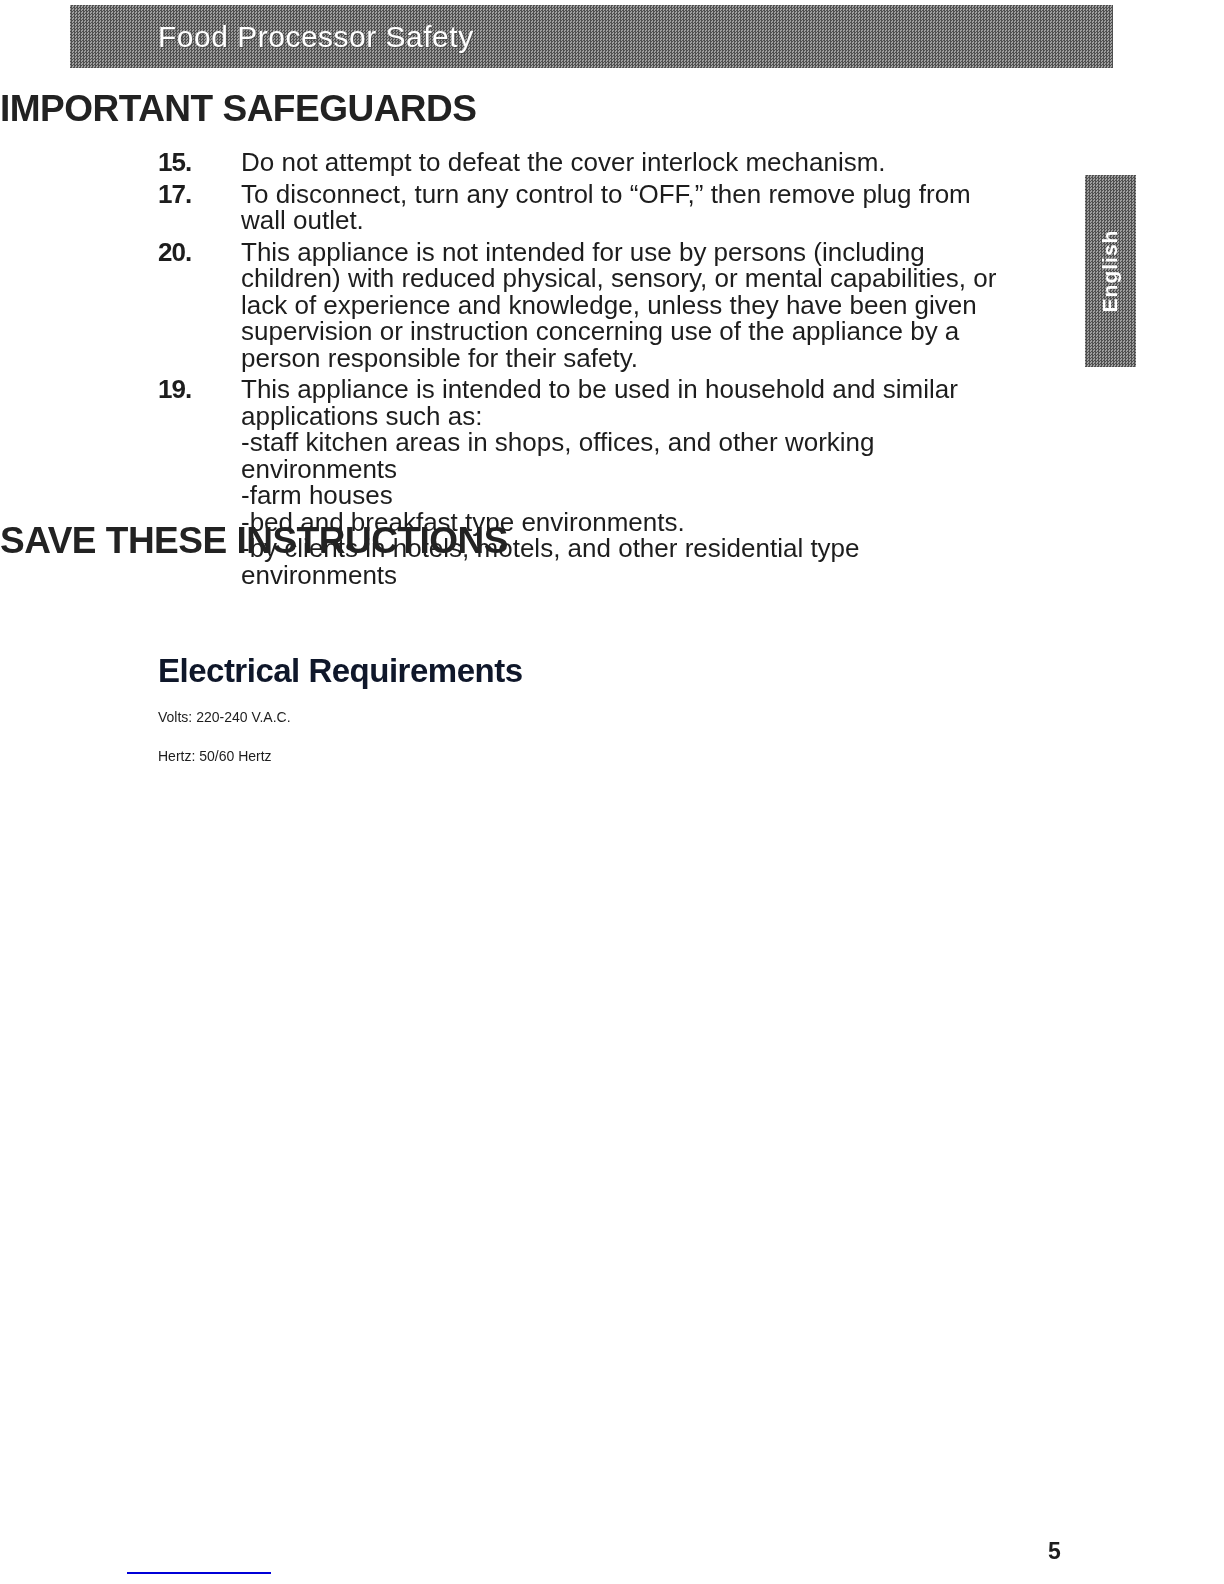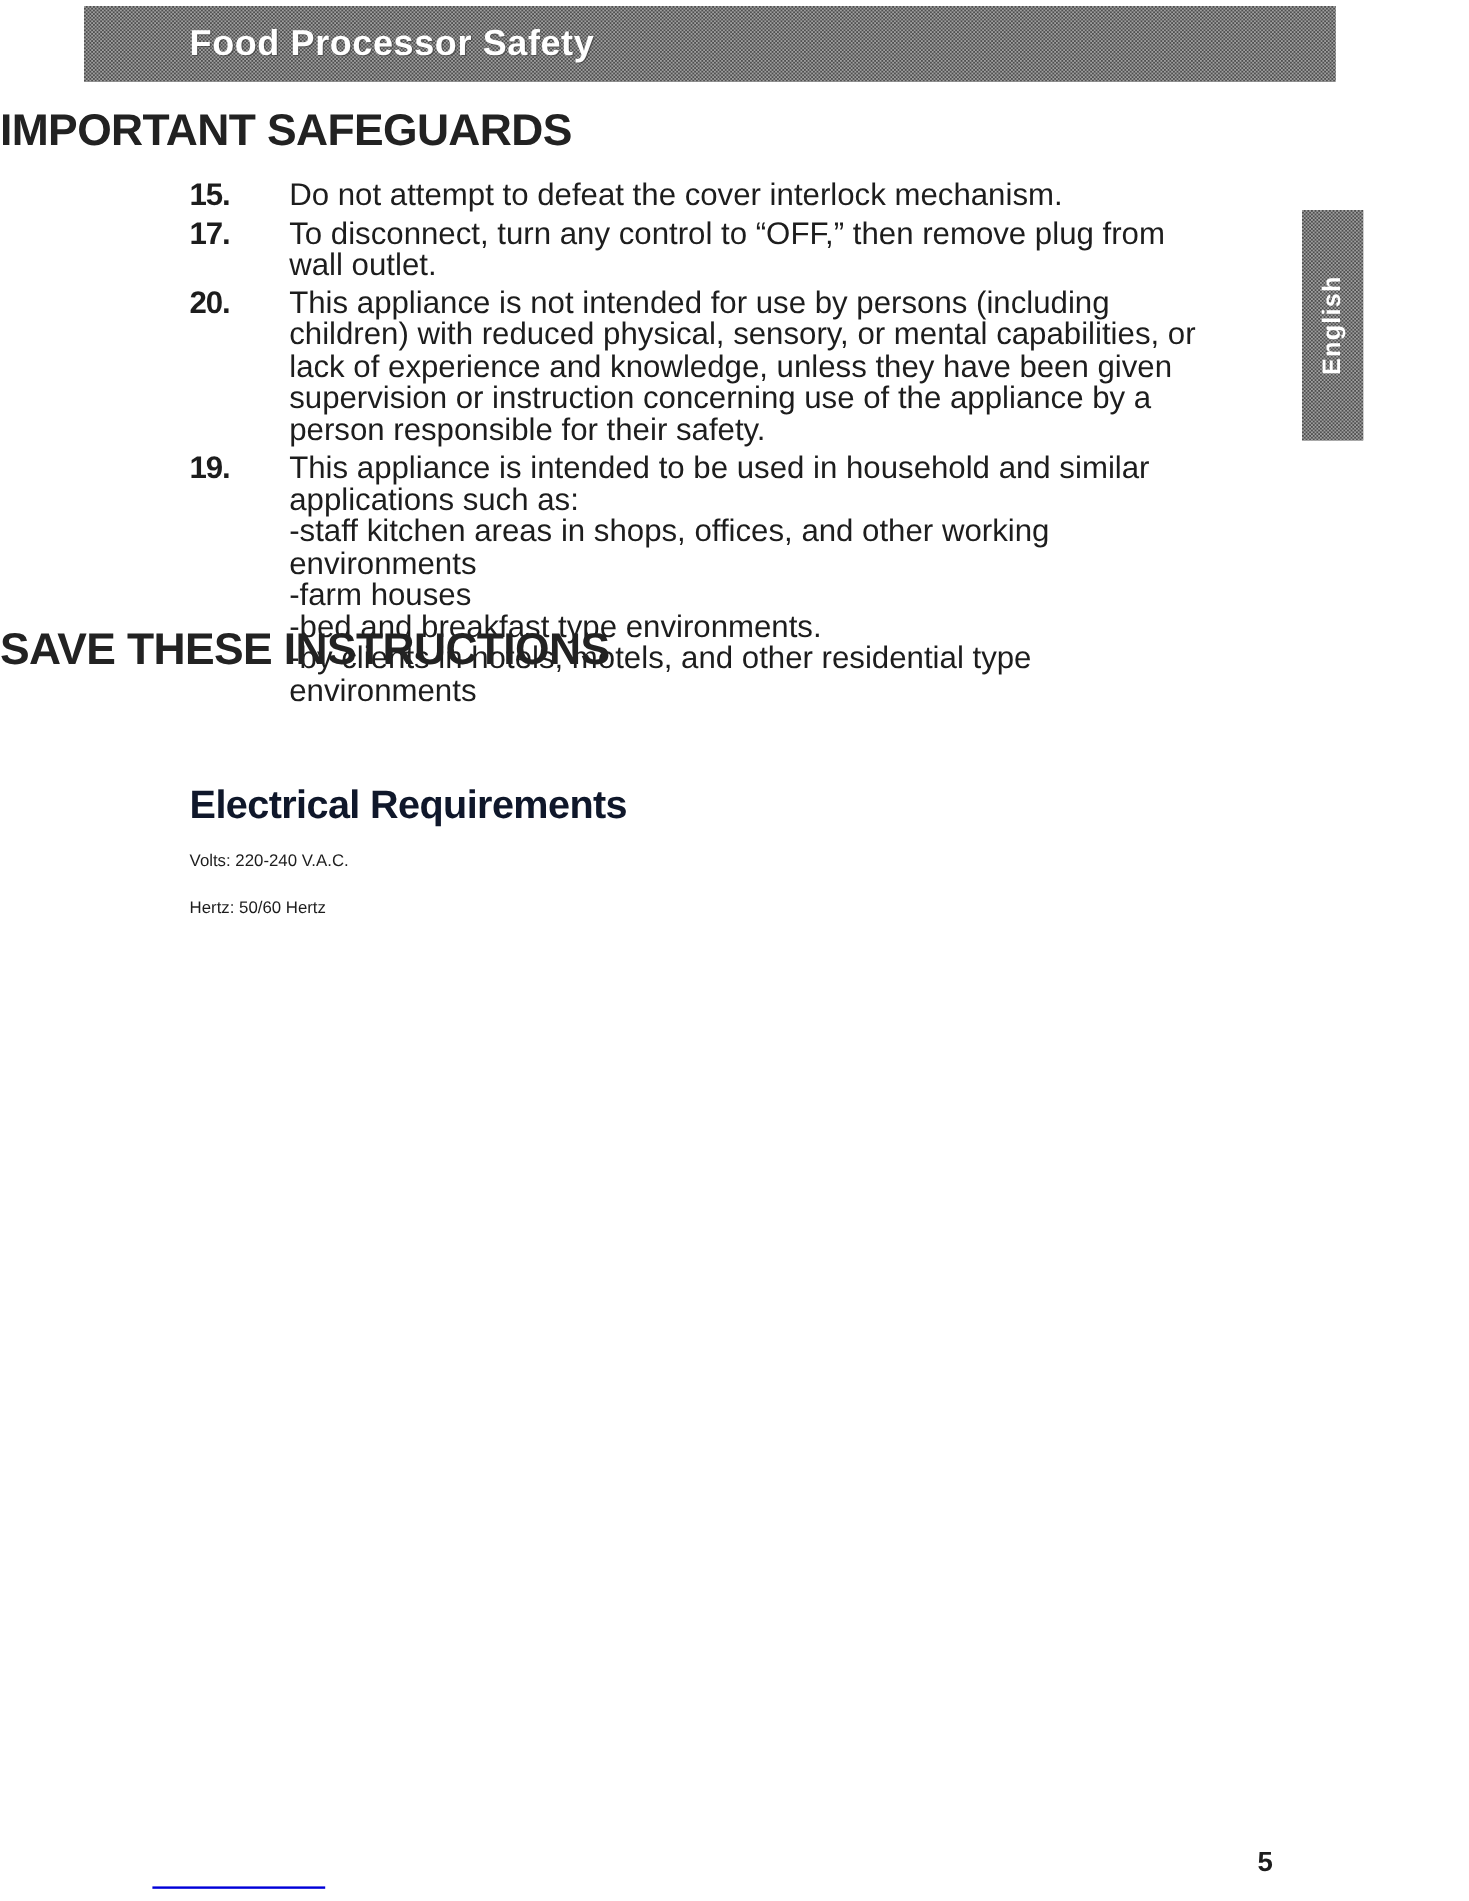--- a/index.html
+++ b/index.html
@@ -27,21 +27,21 @@
     left: 70px;
     top: 5px;
     width: 1043px;
     height: 63px;
     display: flex;
     align-items: center;
   }
   .section-banner .banner-title {
     color: #ffffff;
     font-size: 30px;
-    font-weight: bold;
+    font-weight: normal;
     padding-left: 88px;
     letter-spacing: 0.5px;
     text-shadow: 1px 1px 0 rgba(60,60,60,0.6);
   }
   .centered-heading {
     position: absolute;
     left: 0;
     width: 1200px;
     text-align: left;
     font-size: 37px;

